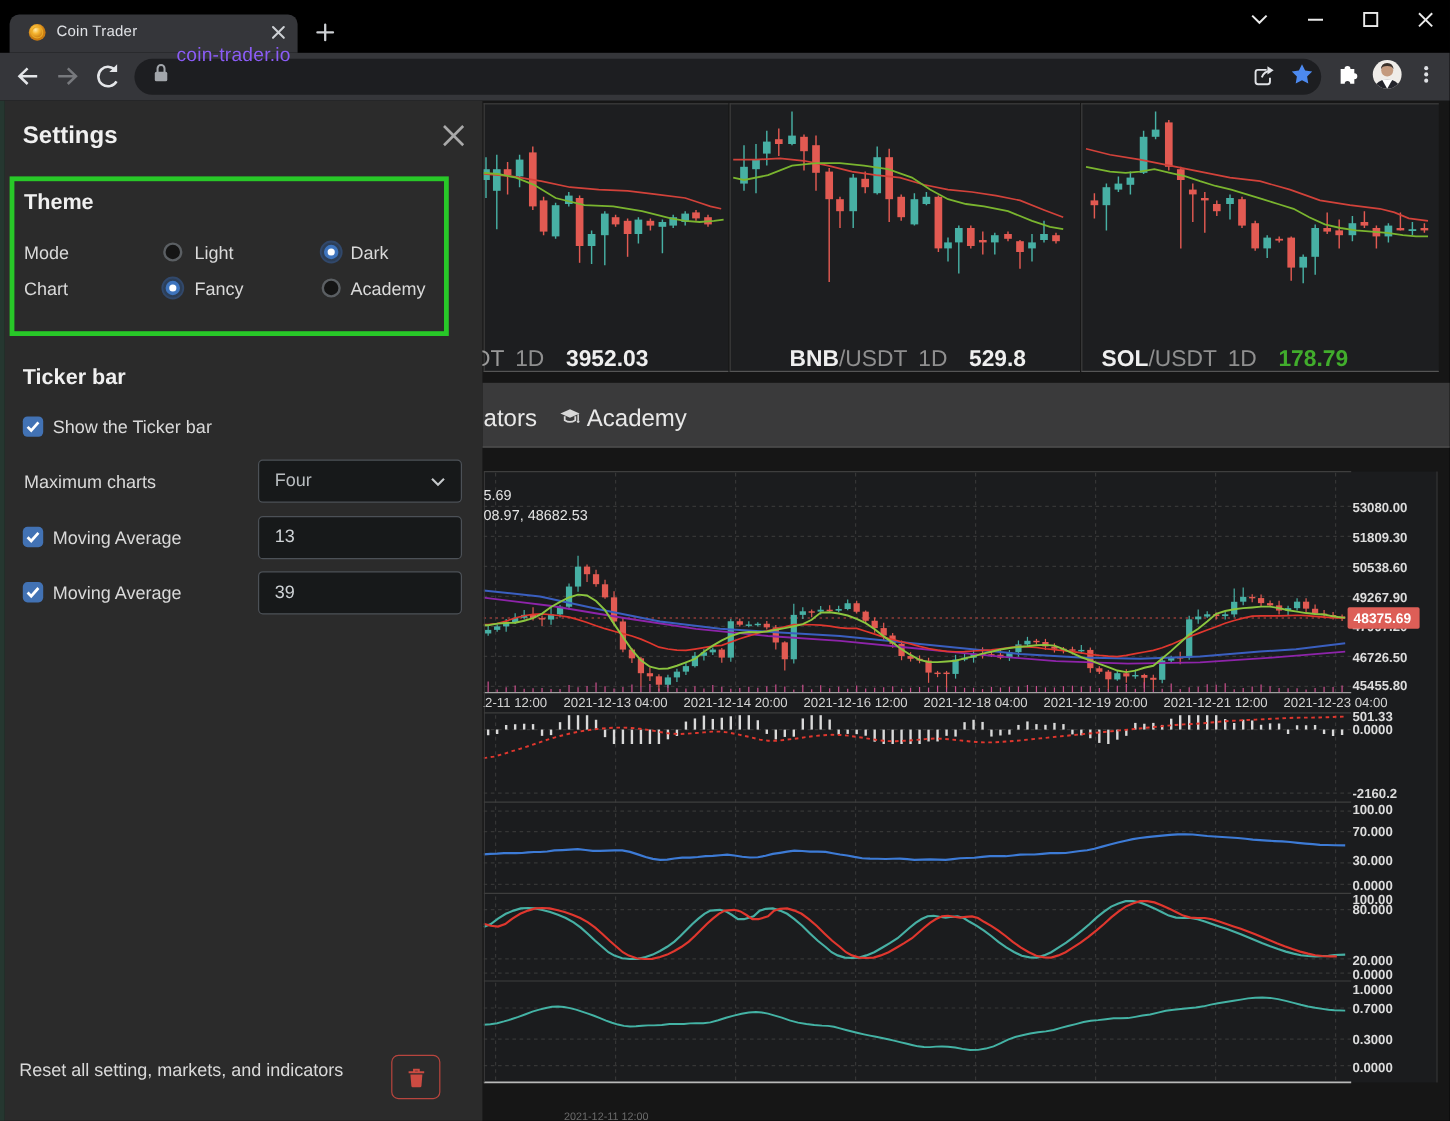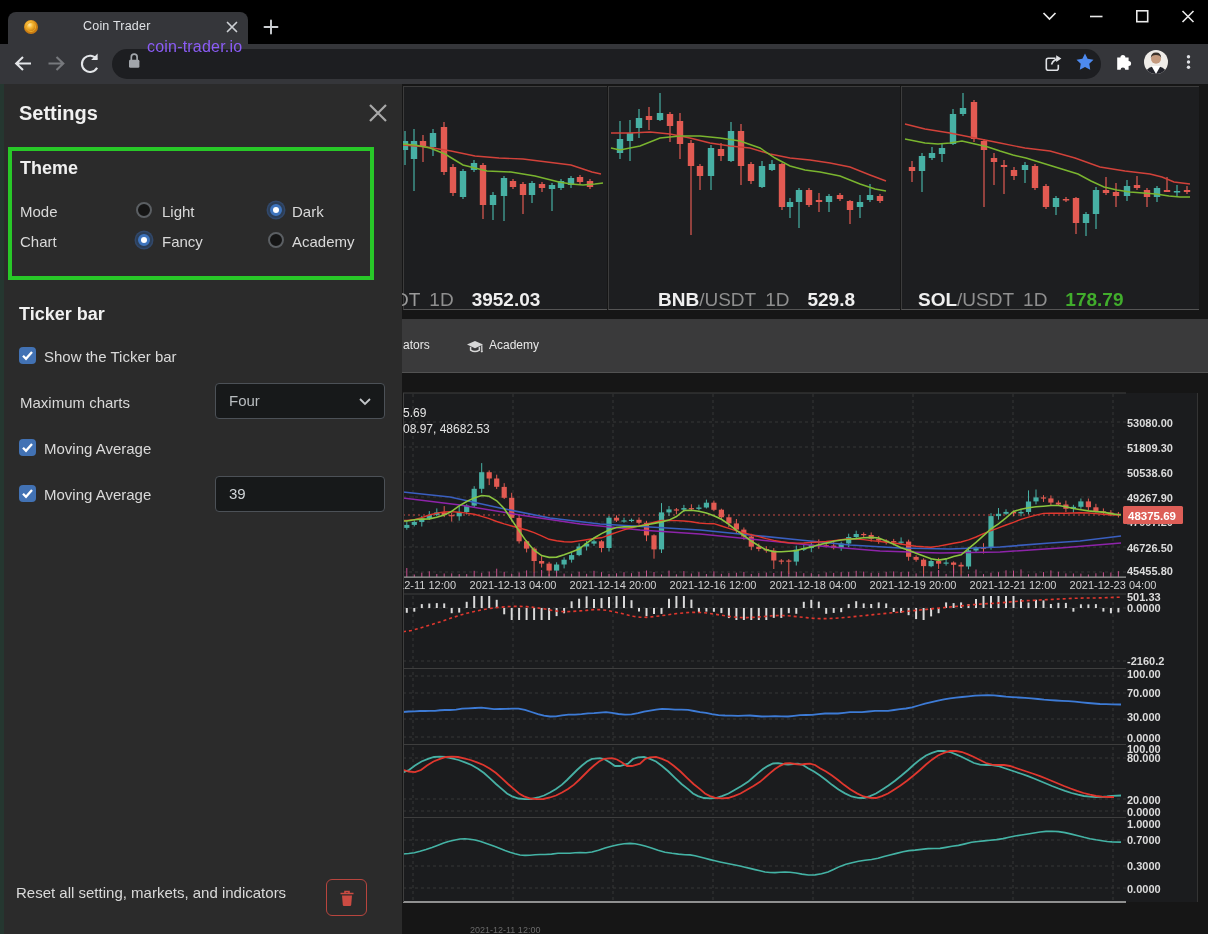--- a/index.html
+++ b/index.html
@@ -2,39 +2,39 @@
 <html><head><meta charset="utf-8"><title>Coin Trader</title>
 <style>
 * { margin:0; padding:0; box-sizing:border-box; }
 html,body { width:1208px; height:934px; overflow:hidden; background:#000;
   font-family:"Liberation Sans",sans-serif; }
 .abs { position:absolute; }
 
 .tabstrip { position:absolute; left:0; top:0; width:1208px; height:44px; background:#000; }
 .tab { position:absolute; left:8px; top:12px; width:240px; height:32px; background:#35363a;
   border-radius:8px 8px 0 0; }
-.tabtitle { position:absolute; left:47px; top:19px; font-size:12.5px; letter-spacing:.2px; color:#dfe1e5;margin-left:36px; }
+.tabtitle { position:absolute; left:47px; top:19px; font-size:12.5px; letter-spacing:.2px; color:#dfe1e5; }
 .toolbar { position:absolute; left:0; top:44px; width:1208px; height:40px; background:#35363a; }
 .omnibox { position:absolute; left:112px; top:49px; width:989px; height:30px; background:#1d1e21;
   border-radius:15px; }
 .url { position:absolute; left:147px; top:38px; font-size:16px; color:#8b5cf6; letter-spacing:0.2px; }
 
 .page { position:absolute; left:0; top:84px; width:1208px; height:850px; background:#161616; }
 .leftstrip { position:absolute; left:0; top:0; width:4px; height:850px; background:#253730; }
 .content { position:absolute; left:0; top:-84px; width:1208px; height:934px; }
 .card { position:absolute; top:86px; height:224px; background:#1d1e20;
   border-top:1px solid #3c3c3c; border-bottom:1px solid #555; border-left:1px solid #3c3c3c; }
 .card:last-of-type { border-right:1px solid #3c3c3c; }
 .tickertext { position:absolute; top:265px; display:flex; align-items:baseline; font-size:19px; }
 .tickertext .sym { color:#efefef; font-weight:bold; }
 .tickertext .slash { color:#8f8f8f; }
 .tickertext .dim { color:#8f8f8f; margin-left:9px;margin-top:24px; }
 .tickertext .price { color:#efefef; font-weight:bold; margin-left:18px; }
 .navbar { position:absolute; left:402px; top:319px; width:806px; height:54px; background:#3a3a3b;
-  border-bottom:1px solid #525252; font-size:12px; color:#e8e8e8; }
+  border-bottom:1px solid #525252; font-size:20px; color:#e8e8e8; }
 
 .drawer { position:absolute; left:4px; top:0; width:398px; height:850px; background:#2b2b2b;
   color:#d9d9d9; font-size:15px; }
 .h1 { position:absolute; left:15px; top:18px; font-size:20px; font-weight:bold; color:#f0f0f0; }
 .greenbox { position:absolute; left:4px; top:63px; width:366px; height:133px;
   border:4px solid #28c828; }
 .h2 { font-size:18px; font-weight:bold; color:#f0f0f0; }
 .radio { position:absolute; width:16px; height:16px; border-radius:50%;
   background:#151515; border:2px solid #5b5f63; }
 .radio.on { background:#3e74bd; border:2px solid #2c3e57; box-shadow:0 0 0 1.5px #31486b; }
@@ -834,20 +834,21 @@
       <path d="M1 1 l5 5 5-5" fill="none" stroke="#c3c6c9" stroke-width="1.8"></path>
     </svg>
   </div>
 
   <div class="check abs" style="left:15px;top:355px">
     <svg width="17" height="17" viewBox="0 0 17 17">
           <path d="M4 8.7 l3 3.1 6-6.8" fill="none" stroke="#fff" stroke-width="2.3"></path>
         </svg>
   </div>
   <div class="abs" style="left:40px;top:356px">Moving Average</div>
+  <div class="field" style="top:346px">13</div>
 
   <div class="check abs" style="left:15px;top:401px">
     <svg width="17" height="17" viewBox="0 0 17 17">
           <path d="M4 8.7 l3 3.1 6-6.8" fill="none" stroke="#fff" stroke-width="2.3"></path>
         </svg>
   </div>
   <div class="abs" style="left:40px;top:402px">Moving Average</div>
   <div class="field" style="top:392px">39</div>
 
   <div class="abs" style="left:12px;top:800px">Reset all setting, markets, and indicators</div>

